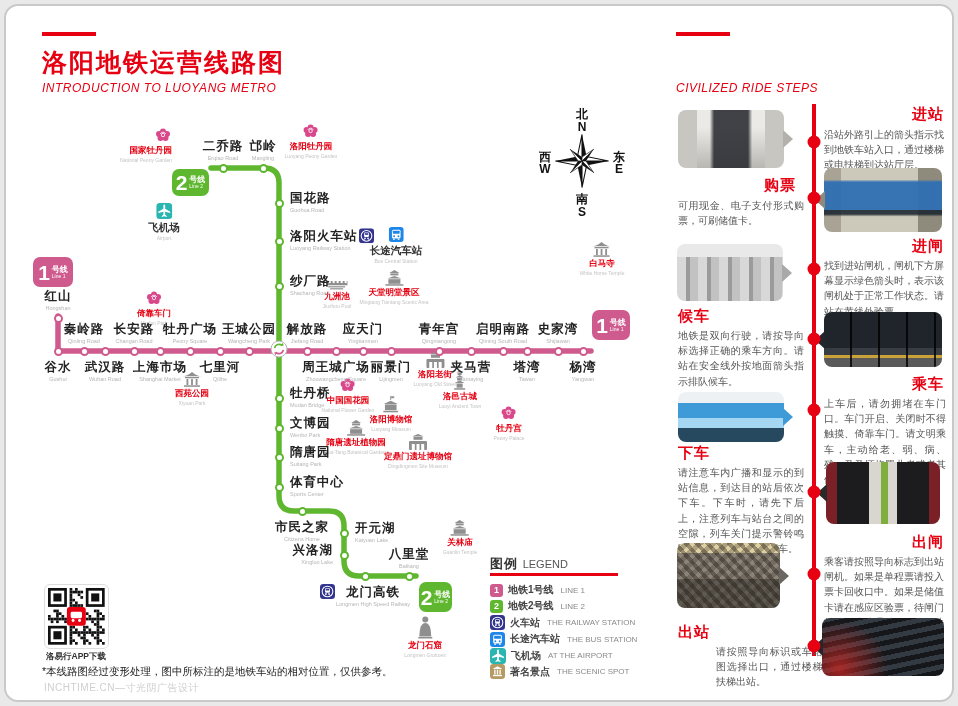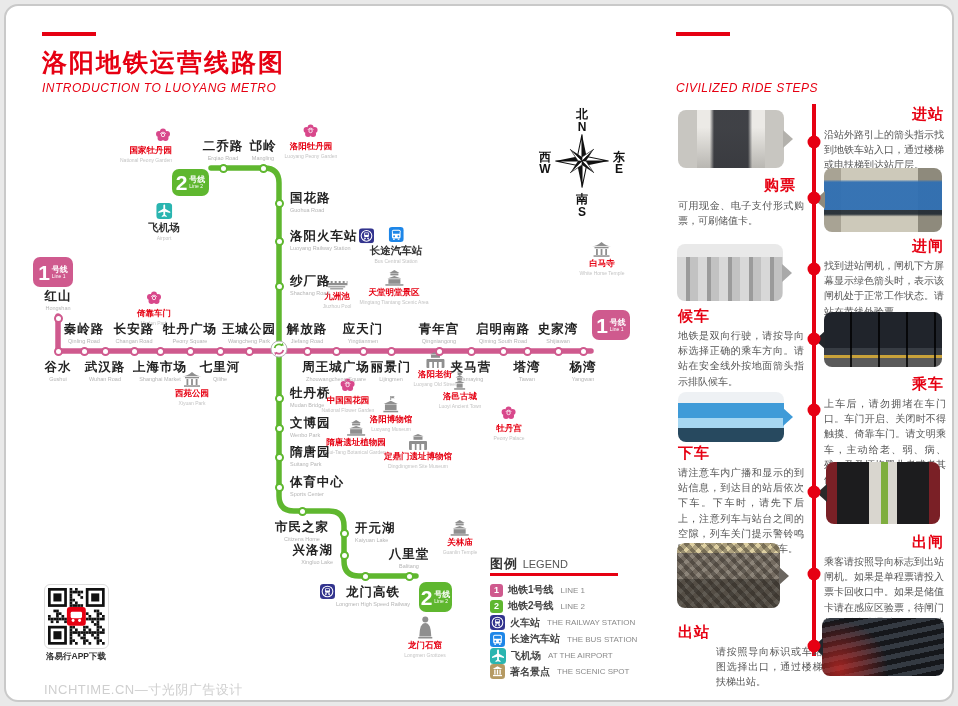--- a/index.html
+++ b/index.html
@@ -44,21 +44,21 @@
   .lg-title .en{font-weight:400;color:#555;font-size:11px;letter-spacing:0;}
   .lg-rule{position:absolute;height:2.5px;background:#e60012;}
   .lg-item{position:absolute;display:flex;align-items:center;gap:5px;}
   .lg-cn{font-size:10px;color:#444;font-weight:700;}
   .lg-en{font-size:8px;color:#8a8a8a;margin-left:2px;}
   .lsq{width:13px;height:13px;border-radius:3px;color:#fff;font-size:9px;font-weight:700;display:flex;align-items:center;justify-content:center;}
   
   #qrbox{position:absolute;border:1px solid #ddd;border-radius:6px;padding:3px;background:#fff;}
   .qrcap{position:absolute;font-size:8.5px;color:#333;font-weight:700;}
   .footnote{position:absolute;font-size:10.5px;color:#222;}
-  .credit{position:absolute;font-size:13px;color:#cfcfcf;letter-spacing:.5px;}
+  .credit{position:absolute;font-size:10px;color:#cfcfcf;letter-spacing:.5px;}
   
   #timeline{position:absolute;width:4px;background:#e60012;z-index:1;}
   .tdot{position:absolute;width:13px;height:13px;border-radius:50%;background:#e60012;transform:translate(-50%,-50%);z-index:3;}
   .step-title{position:absolute;font-size:15px;font-weight:700;color:#e60012;letter-spacing:1px;z-index:2;}
   .step-text{position:absolute;font-size:10px;line-height:1.52;color:#555;text-align:justify;z-index:2;}
   .photo{position:absolute;border-radius:8px;z-index:2;--ac:#999;}
   .photo .arrow{position:absolute;top:50%;transform:translateY(-50%);width:0;height:0;border-top:9px solid transparent;border-bottom:9px solid transparent;}
   .photo.aright .arrow{right:-9px;border-left:10px solid var(--ac);}
   .photo.aleft .arrow{left:-9px;border-right:10px solid var(--ac);}
   .photo.entrance{--ac:#b3b1ac;background:linear-gradient(90deg,#c8c6c1 0 18%,transparent 18% 82%,#c8c6c1 82%),linear-gradient(90deg,transparent 0 30%,rgba(40,42,48,.88) 34% 66%,transparent 70%),linear-gradient(180deg,#eceae6 0 30%,#b9b7b2 100%);}
@@ -859,20 +859,21 @@
             <rect x="54" y="29.700000000000003" width="2.7" height="2.7" fill="#111"></rect>
             <rect x="54" y="40.5" width="2.7" height="2.7" fill="#111"></rect>
             <rect x="54" y="43.2" width="2.7" height="2.7" fill="#111"></rect>
             <rect x="54" y="54" width="2.7" height="2.7" fill="#111"></rect>
             <rect x="18.900000000000002" y="18.900000000000002" width="18.900000000000002" height="18.900000000000002" rx="3" fill="#e60012"></rect>
             <rect x="22.680000000000003" y="23.760000000000005" width="11.340000000000002" height="6.48" rx="1.4" fill="#fff"></rect>
             <circle cx="25.110000000000003" cy="32.400000000000006" r="1.4850000000000003" fill="#fff"></circle>
             <circle cx="31.59" cy="32.400000000000006" r="1.4850000000000003" fill="#fff"></circle>
           </svg></span></div>
     <div class="qrcap" style="left:40px;top:645px;">洛易行APP下载</div>
+    <div class="footnote" style="left:36px;top:659px;">*本线路图经过变形处理，图中所标注的是地铁车站的相对位置，仅供参考。</div>
     <div class="credit" style="left:38px;top:675px;">INCHTIME.CN—寸光阴广告设计</div>
 
     <div class="dash" style="left:670px;top:26px;"></div>
     <div class="h2" style="left:670px;top:75px;">CIVILIZED RIDE STEPS</div>
 
     <div id="timeline" style="left:806px;top:98px;height:552px;"></div>
     <div id="steps-layer">
         <div class="step-title" style="left: 818px; top: 99px; width: 120px; text-align: right;">进站</div>
         <div class="step-text" style="left: 818px; top: 121px; width: 120px;">沿站外路引上的箭头指示找到地铁车站入口，通过楼梯或电扶梯到达站厅层。</div>
         <div class="photo entrance aright" style="left: 672px; top: 104px; width: 106px; height: 58px;">

